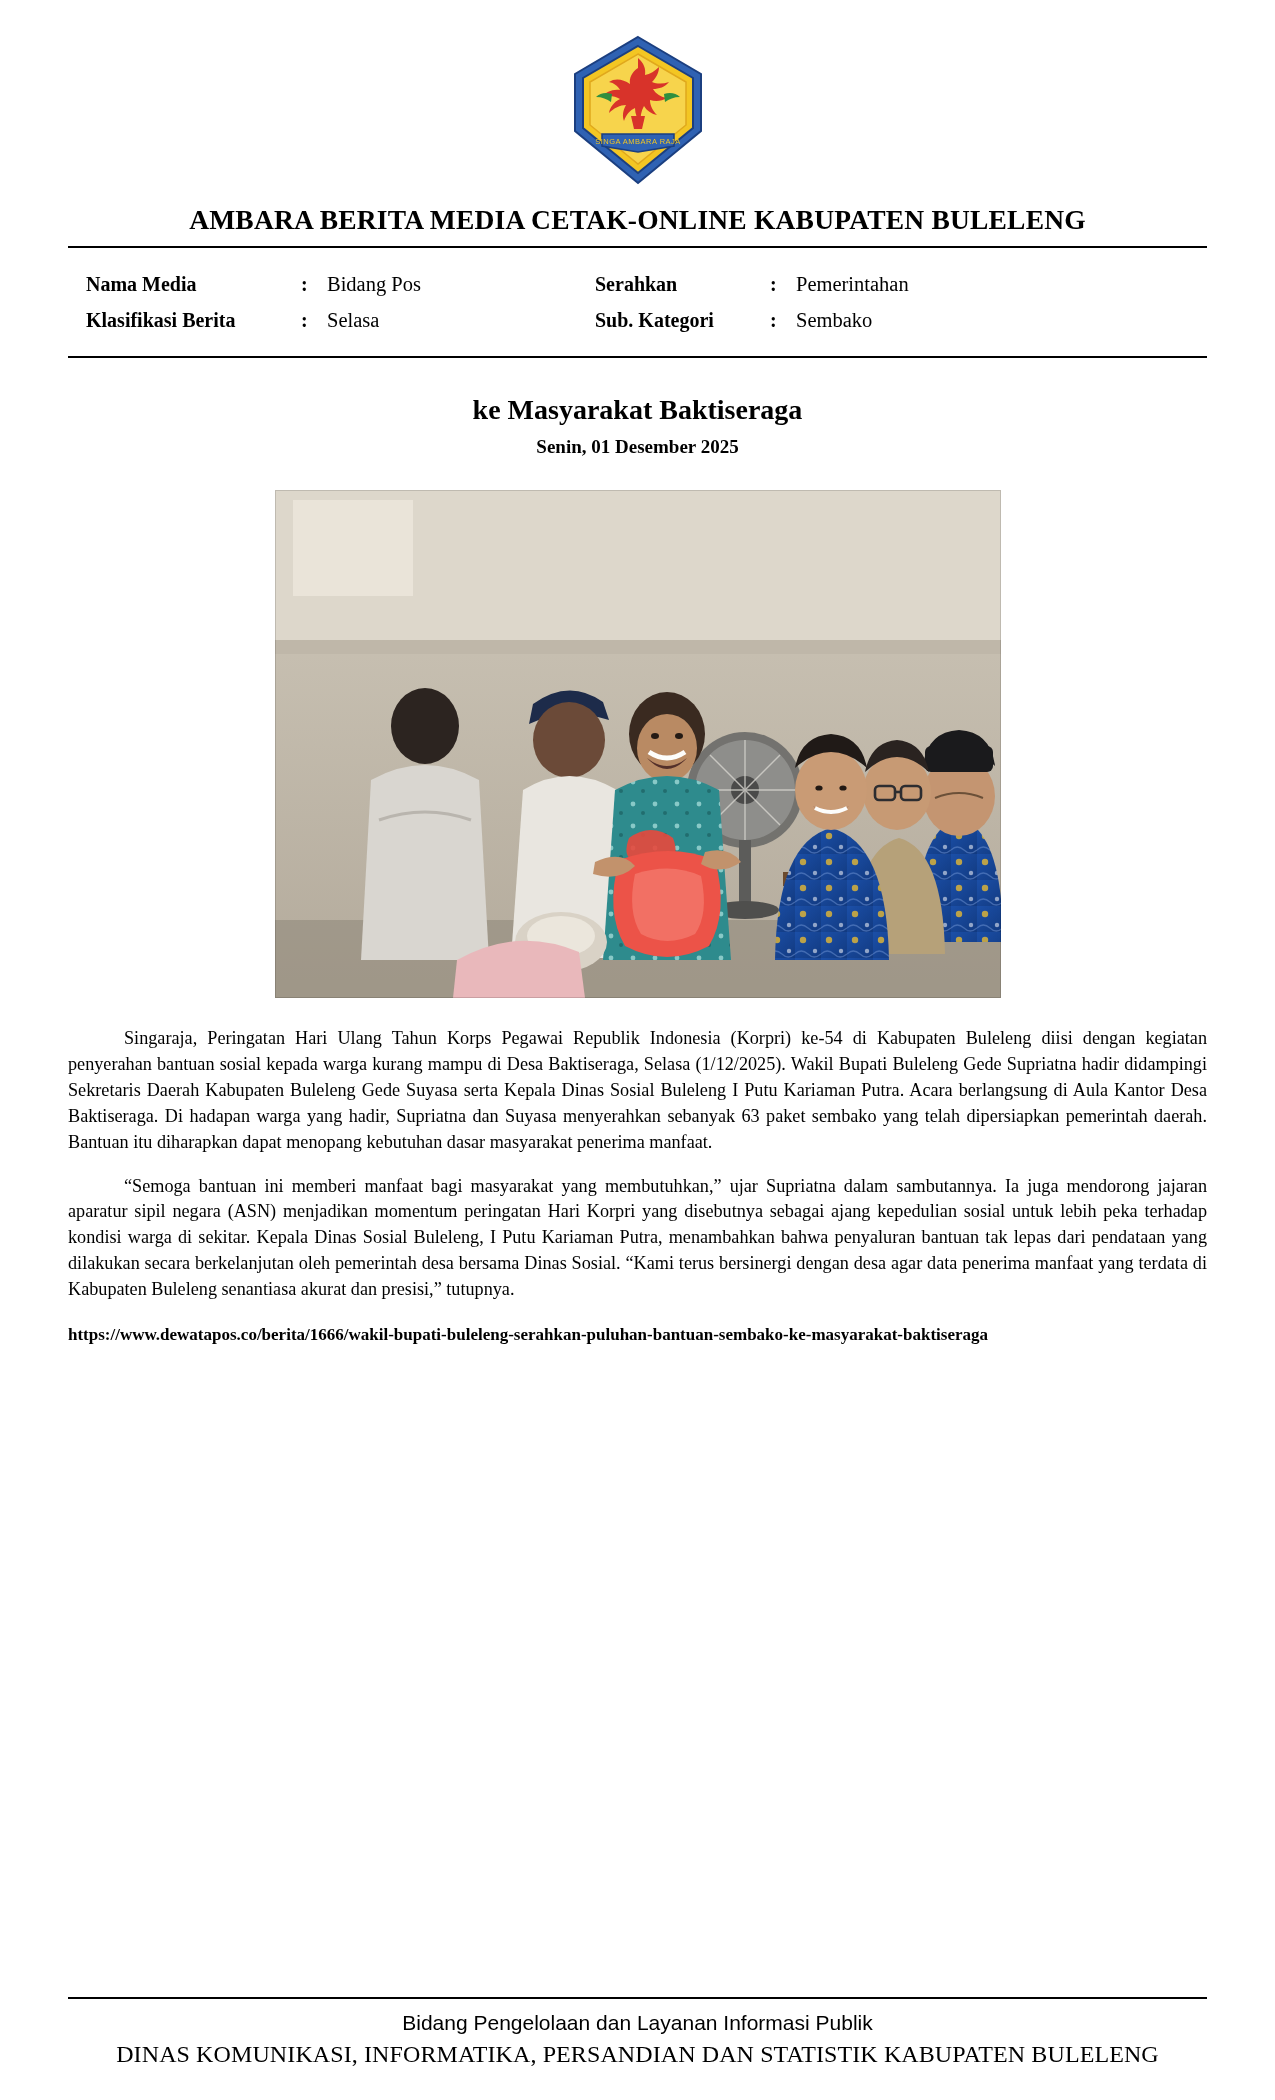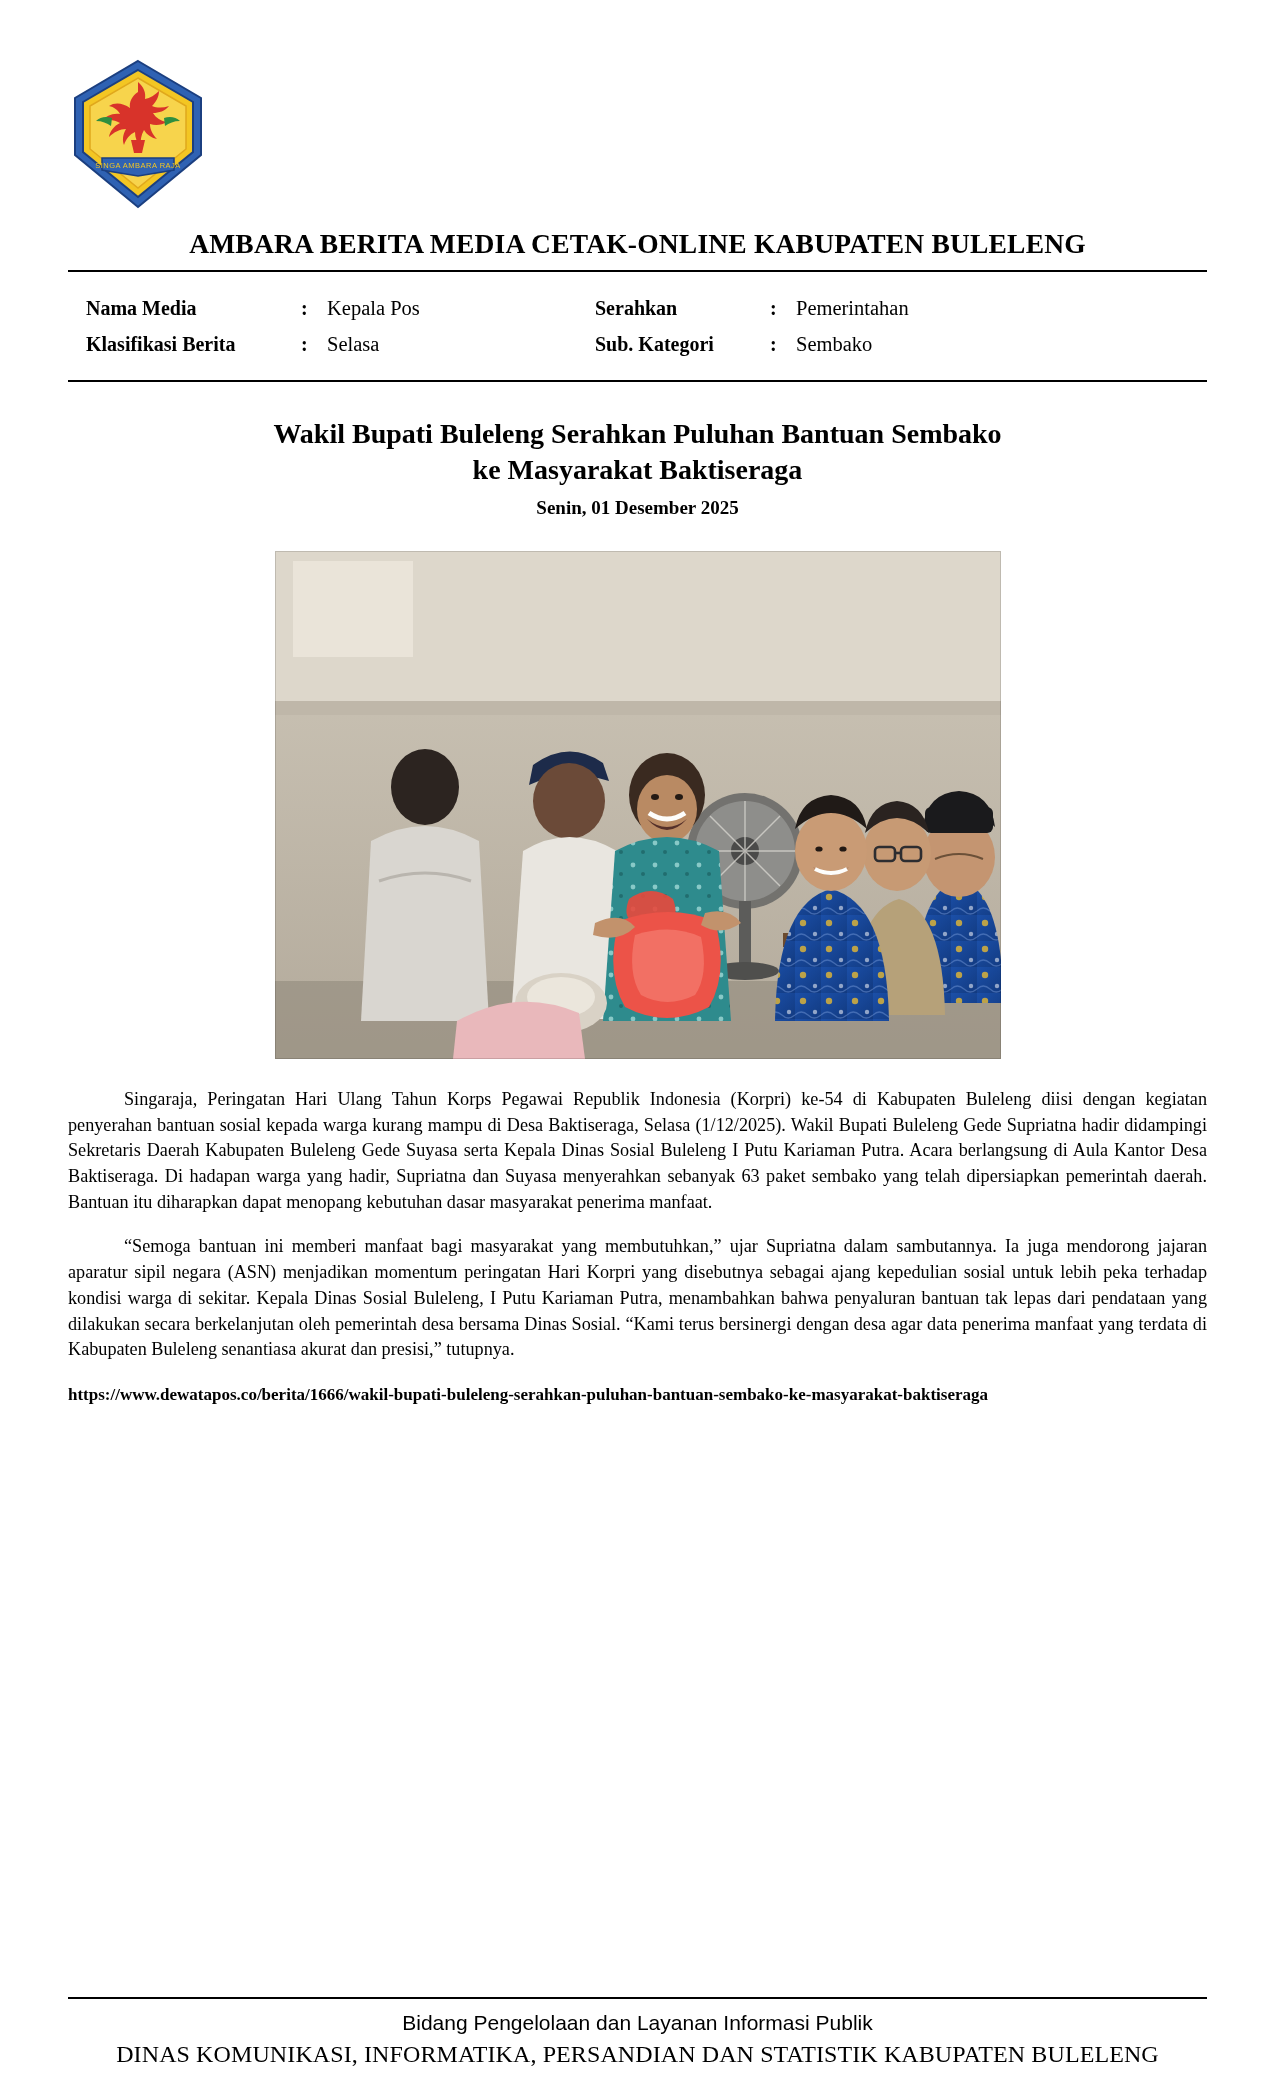--- a/index.html
+++ b/index.html
@@ -18,23 +18,23 @@
   .page {
     width: 1275px;
     height: 2100px;
     position: relative;
     box-sizing: border-box;
     padding: 0 68px;
   }
 
   
   .logo-wrap {
-    padding-top: 58px;
+    padding-top: 34px;
     display: flex;
-    justify-content: flex-start;
+    justify-content: center;
     align-items: flex-start;
   }
   .logo {
     width: 140px;
     height: 152px;
     position: relative;
   }
   .logo svg { display: block; }
 
   
@@ -186,40 +186,39 @@
 
   <div class="doc-title">AMBARA BERITA MEDIA CETAK-ONLINE KABUPATEN BULELENG</div>
 
   <div class="rule"></div>
 
   <table class="meta">
     <tbody>
       <tr>
         <td class="lbl col-a">Nama Media</td>
         <td class="colon col-b">:</td>
-        <td class="val col-c">Kepala Pos</td>
+        <td class="val col-c">Bidang Pos</td>
         <td class="lbl col-d">Serahkan</td>
         <td class="colon col-e">:</td>
         <td class="val">Pemerintahan</td>
       </tr>
       <tr>
         <td class="lbl">Klasifikasi Berita</td>
         <td class="colon">:</td>
         <td class="val">Selasa</td>
         <td class="lbl">Sub. Kategori</td>
         <td class="colon">:</td>
         <td class="val">Sembako</td>
       </tr>
     </tbody>
   </table>
 
   <div class="rule thin"></div>
 
   <div class="headline">
-    <span>Wakil Bupati Buleleng Serahkan Puluhan Bantuan Sembako</span>
     <span class="line2">ke Masyarakat Baktiseraga</span>
   </div>
   <div class="date">Senin, 01 Desember 2025</div>
 
   <div class="photo-wrap">
     <div class="photo">
       <svg width="726" height="508" viewBox="0 0 726 508" xmlns="http://www.w3.org/2000/svg">
         <defs>
           <linearGradient id="wallG" x1="0" y1="0" x2="0" y2="1">
             <stop offset="0%" stop-color="#cfc8ba"></stop>

